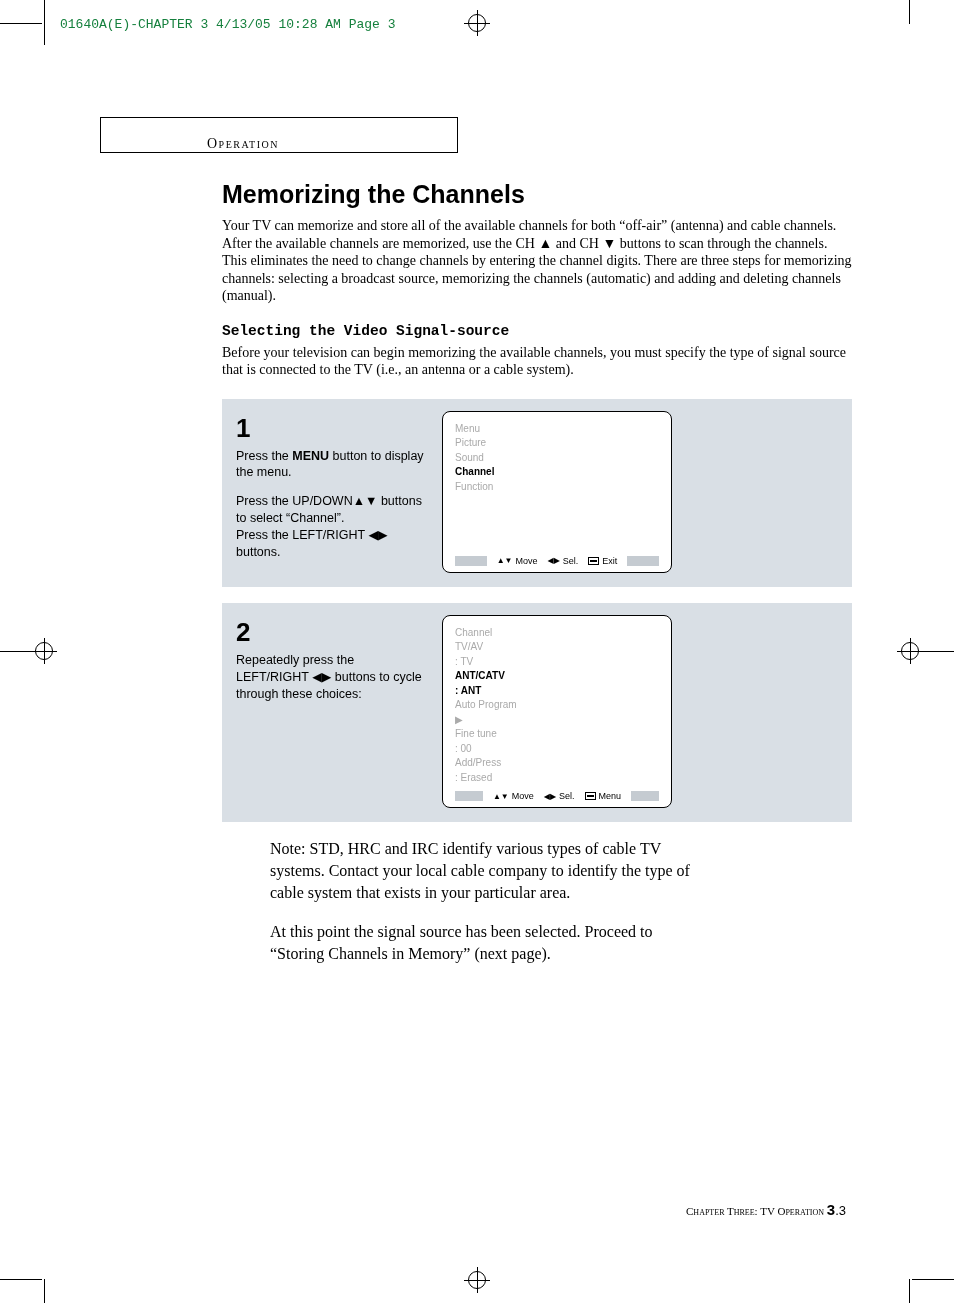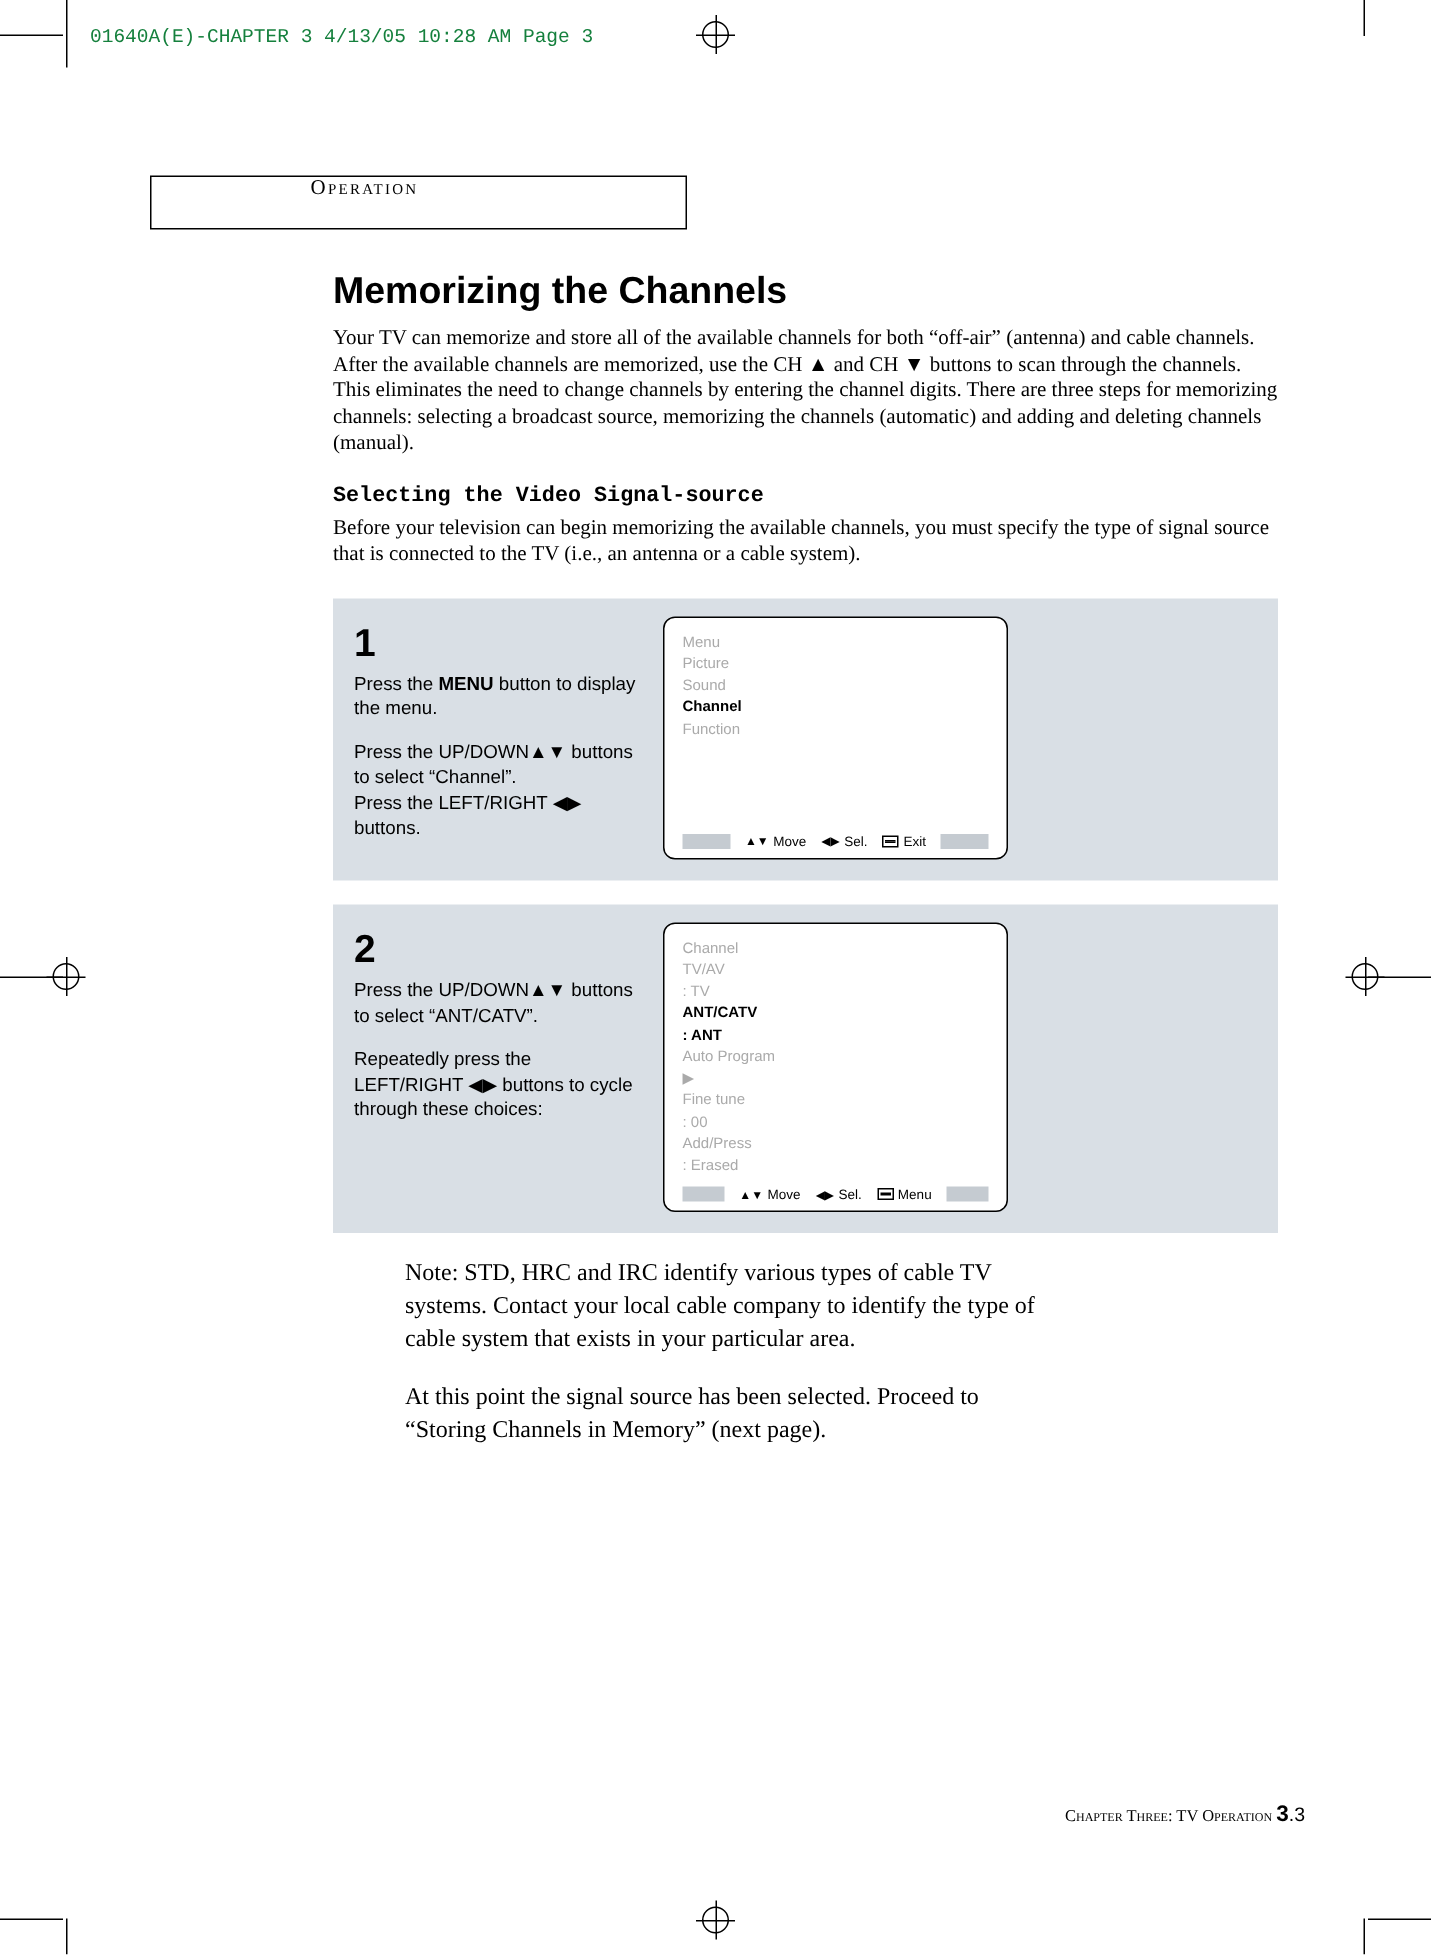--- a/index.html
+++ b/index.html
@@ -65,21 +65,21 @@
       color: #15803d;
     }
     .section-tab {
       position: absolute;
       top: 117px;
       left: 100px;
       width: 358px;
       height: 36px;
       border: 1px solid #000;
       display: flex;
-      align-items: flex-start;
+      align-items: flex-end;
       padding-left: 106px;
       font-family: Georgia, serif;
       font-variant: small-caps;
       letter-spacing: 1.5px;
       font-size: 14px;
     }
     .content {
       position: absolute;
       top: 180px;
       left: 222px;
@@ -208,21 +208,21 @@
     .note {
       font-size: 16px;
       line-height: 1.35;
       margin-bottom: 18px;
       width: 420px;
       margin-left: 48px;
     }
     .footer {
       position: absolute;
       bottom: 85px;
-      right: 84px;
+      right: 108px;
       font-size: 11px;
       font-variant: small-caps;
     }
     .footer .pagenum {
       font-family: Arial, Helvetica, sans-serif;
       font-weight: bold;
       font-size: 15px;
       font-variant: normal;
     }
     .footer .pagesub {
@@ -295,21 +295,20 @@
             <span>Exit</span>
           </span>
         <span class="bar"></span>
       </div>
     </div>
   </div>
 
   <div class="step-box">
     <div class="step-left">
       <div class="step-num">2</div>
-      <div class="step-text">Press the UP/DOWN▲▼ buttons to select “ANT/CATV”.</div>
       <div class="step-text">
         <span>Repeatedly press the LEFT/RIGHT ◀▶ buttons to cycle  through these choices:</span><br>
       </div>
     </div>
     <div class="tv-screen">
       <div class="menu-list">
         <div class="menu-item">Channel</div>
         <div class="menu-row">
           <span class="menu-label">TV/AV</span>
           <span class="menu-value">: TV</span>

